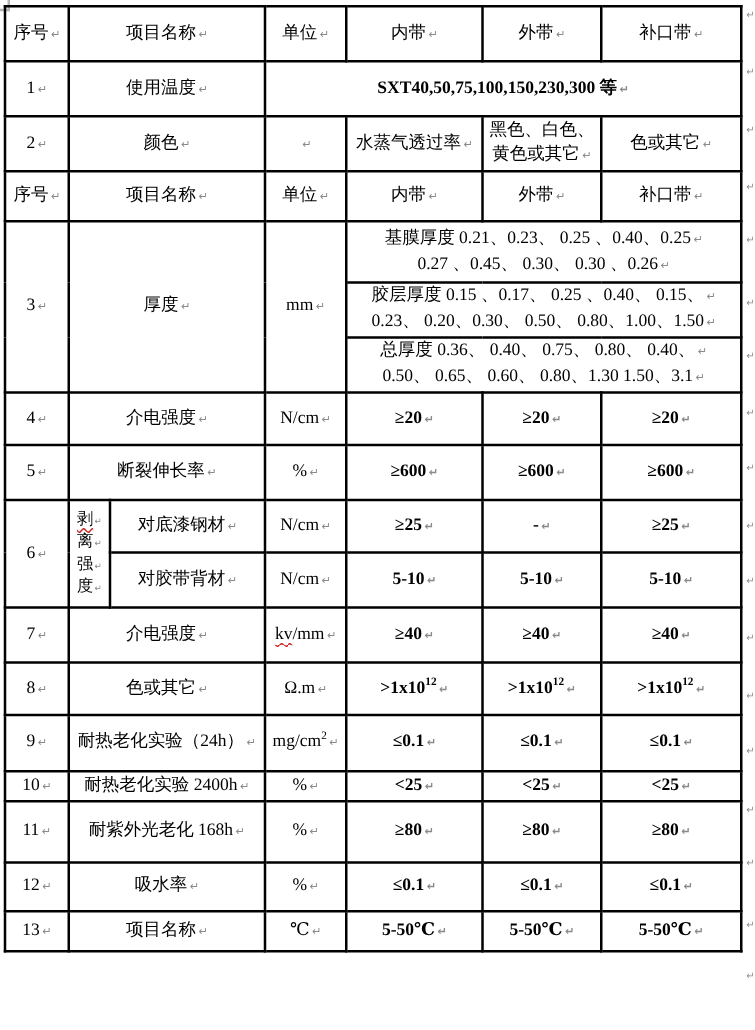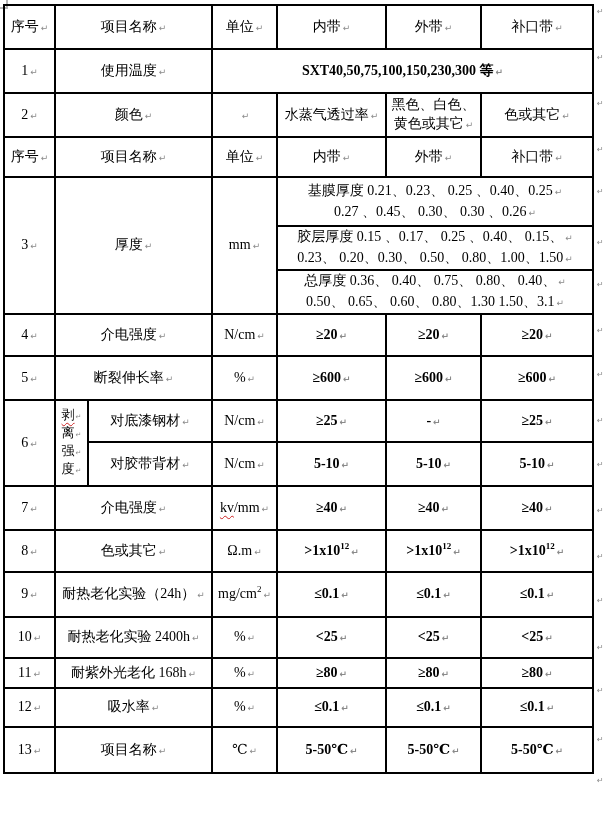--- a/index.html
+++ b/index.html
@@ -176,48 +176,48 @@
 
   <tr style="height:45px">
     <td class="serial"><span>9</span><span class="pmark">↵</span></td>
     <td colspan="2"><span>耐热老化实验（24h）</span><span class="pmark">↵</span></td>
     <td class="unit"><span>mg/cm</span><sup>2</sup><span class="pmark">↵</span></td>
     <td class="val"><span>≤0.1</span><span class="pmark">↵</span></td>
     <td class="val"><span>≤0.1</span><span class="pmark">↵</span></td>
     <td class="val"><span>≤0.1</span><span class="pmark">↵</span></td>
   </tr>
 
-  <tr style="height:41px">
+  <tr style="height:24px">
     <td class="serial"><span>10</span><span class="pmark">↵</span></td>
     <td colspan="2"><span>耐热老化实验 2400h</span><span class="pmark">↵</span></td>
     <td class="unit"><span>%</span><span class="pmark">↵</span></td>
     <td class="val"><span>&lt;25</span><span class="pmark">↵</span></td>
     <td class="val"><span>&lt;25</span><span class="pmark">↵</span></td>
     <td class="val"><span>&lt;25</span><span class="pmark">↵</span></td>
   </tr>
 
-  <tr style="height:30px">
+  <tr style="height:49px">
     <td class="serial"><span>11</span><span class="pmark">↵</span></td>
     <td colspan="2"><span>耐紫外光老化 168h</span><span class="pmark">↵</span></td>
     <td class="unit"><span>%</span><span class="pmark">↵</span></td>
     <td class="val"><span>≥80</span><span class="pmark">↵</span></td>
     <td class="val"><span>≥80</span><span class="pmark">↵</span></td>
     <td class="val"><span>≥80</span><span class="pmark">↵</span></td>
   </tr>
 
   <tr style="height:39px">
     <td class="serial"><span>12</span><span class="pmark">↵</span></td>
     <td colspan="2"><span>吸水率</span><span class="pmark">↵</span></td>
     <td class="unit"><span>%</span><span class="pmark">↵</span></td>
     <td class="val"><span>≤0.1</span><span class="pmark">↵</span></td>
     <td class="val"><span>≤0.1</span><span class="pmark">↵</span></td>
     <td class="val"><span>≤0.1</span><span class="pmark">↵</span></td>
   </tr>
 
-  <tr style="height:46px">
+  <tr style="height:32px">
     <td class="serial"><span>13</span><span class="pmark">↵</span></td>
     <td colspan="2"><span>项目名称</span><span class="pmark">↵</span></td>
     <td class="unit"><span>℃</span><span class="pmark">↵</span></td>
     <td class="val"><span>5-50℃</span><span class="pmark">↵</span></td>
     <td class="val"><span>5-50℃</span><span class="pmark">↵</span></td>
     <td class="val"><span>5-50℃</span><span class="pmark">↵</span></td>
   </tr>
 </tbody>
   </table>
 

